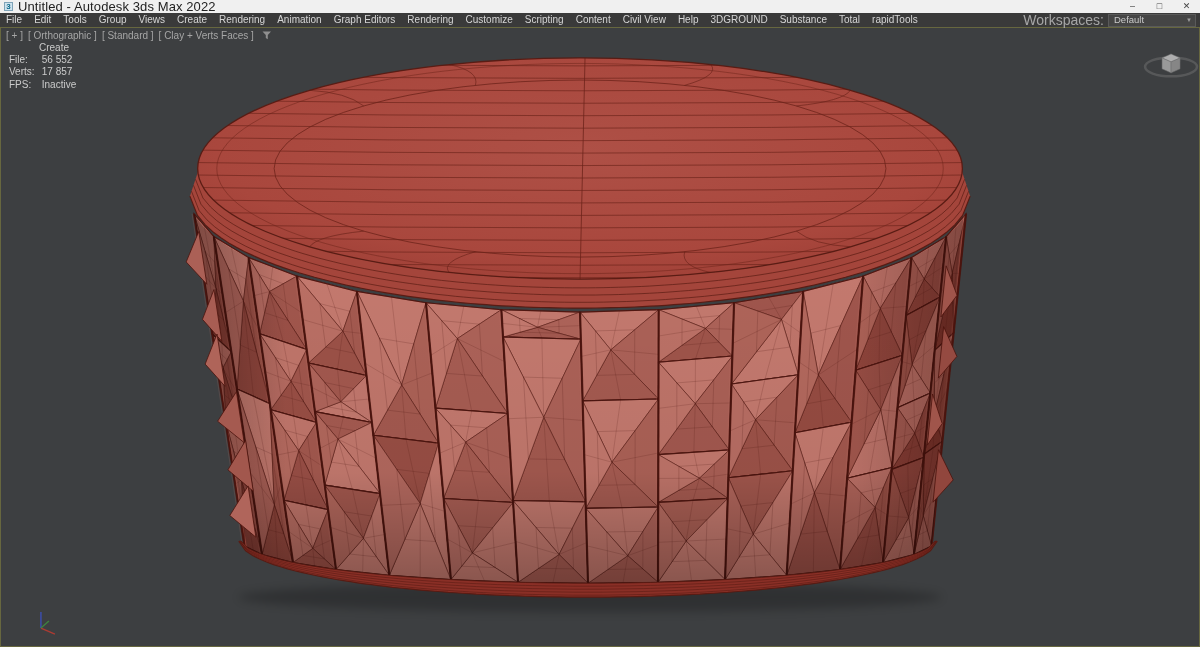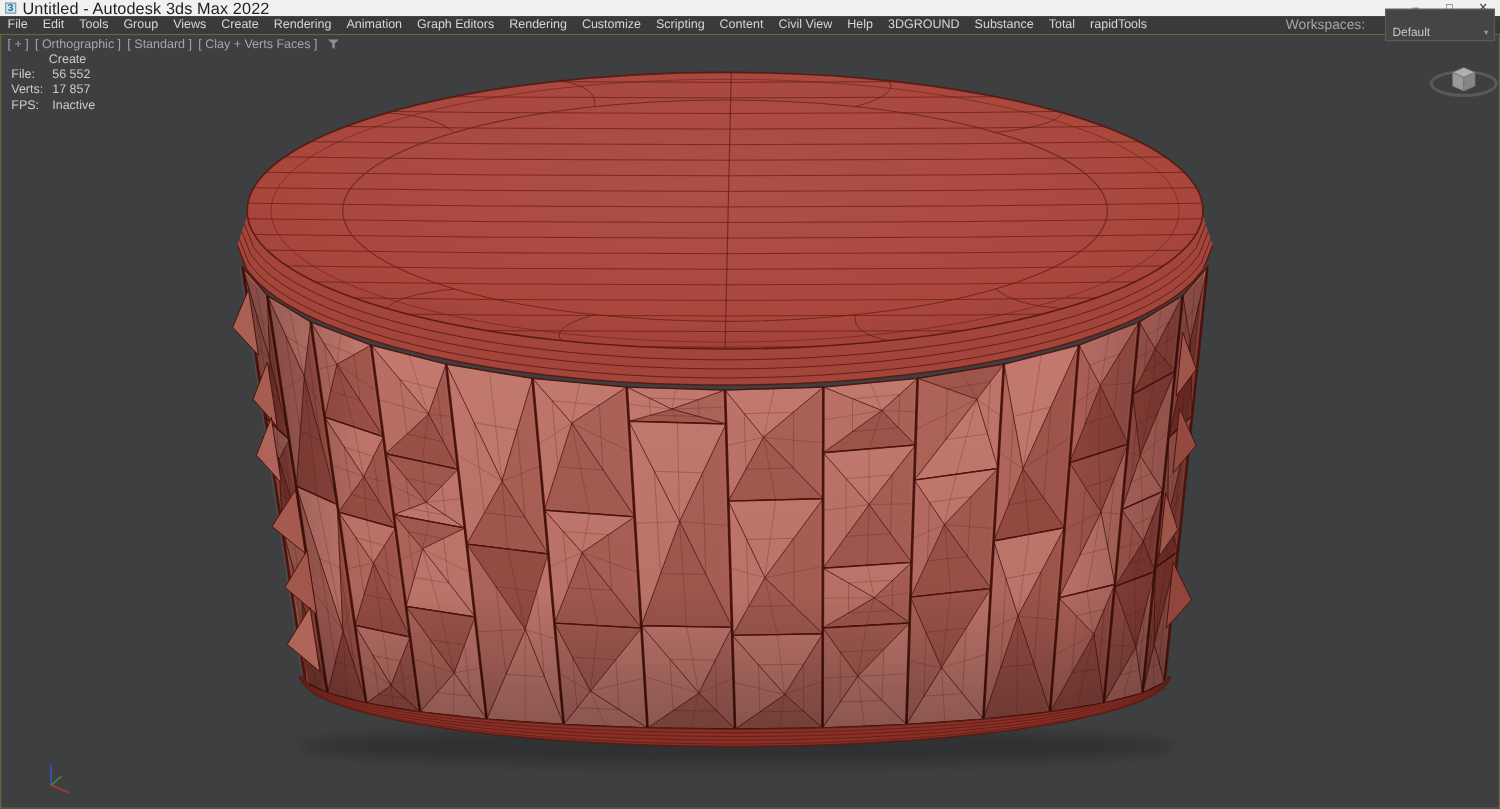--- a/index.html
+++ b/index.html
@@ -14,24 +14,24 @@
             line-height:8px;text-align:center;box-sizing:border-box;}
   .title-text{font-size:13px;color:#222;letter-spacing:.1px;}
   .win-controls{margin-left:auto;display:flex;height:13px;}
   .win-btn{width:27px;text-align:center;font-size:9px;color:#444;line-height:13px;cursor:default;}
 
   
   .menubar{position:absolute;top:13px;left:0;right:0;height:14px;background:#3A3A3A;
            display:flex;z-index:10;}
   .menu-item{padding:0 6px;font-size:10px;color:#D6D6D6;line-height:14px;white-space:nowrap;}
   .workspaces{margin-left:auto;display:flex;align-items:center;padding-right:4px;}
-  .ws-label{font-size:11px;color:#A6A6A6;}
-  .ws-box{margin-left:16px;background:#454545;border:1px solid #5A5A5A;color:#C9C9C9;
+  .ws-label{font-size:14px;color:#A6A6A6;}
+  .ws-box{margin-left:4px;background:#454545;border:1px solid #5A5A5A;color:#C9C9C9;
           font-size:9.5px;height:11px;line-height:10px;min-width:78px;
-          display:flex;align-items:center;justify-content:space-between;padding:13px 3px 0 5px;}
+          display:flex;align-items:center;justify-content:space-between;padding:0 3px 0 5px;}
   .ws-arrow{font-size:6px;color:#9A9A9A;margin-left:8px;}
 
   
   .viewport{position:absolute;top:27px;left:0;right:0;bottom:0;
             border:1px solid #67673F;box-sizing:border-box;background:#3D3F41;}
   svg.canvas{position:absolute;left:0;top:0;width:100%;height:100%;display:block;}
 
   .vp-label{position:absolute;top:2px;left:5px;display:flex;gap:5px;align-items:center;
             font-size:10px;color:#A6A6A6;z-index:5;}
   .vp-seg{white-space:pre;cursor:default;}

